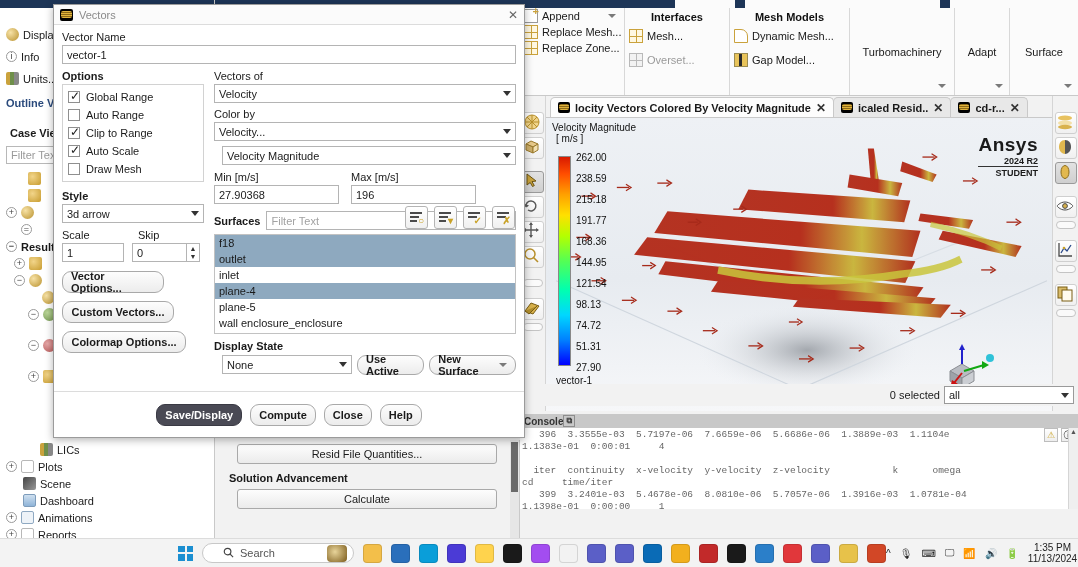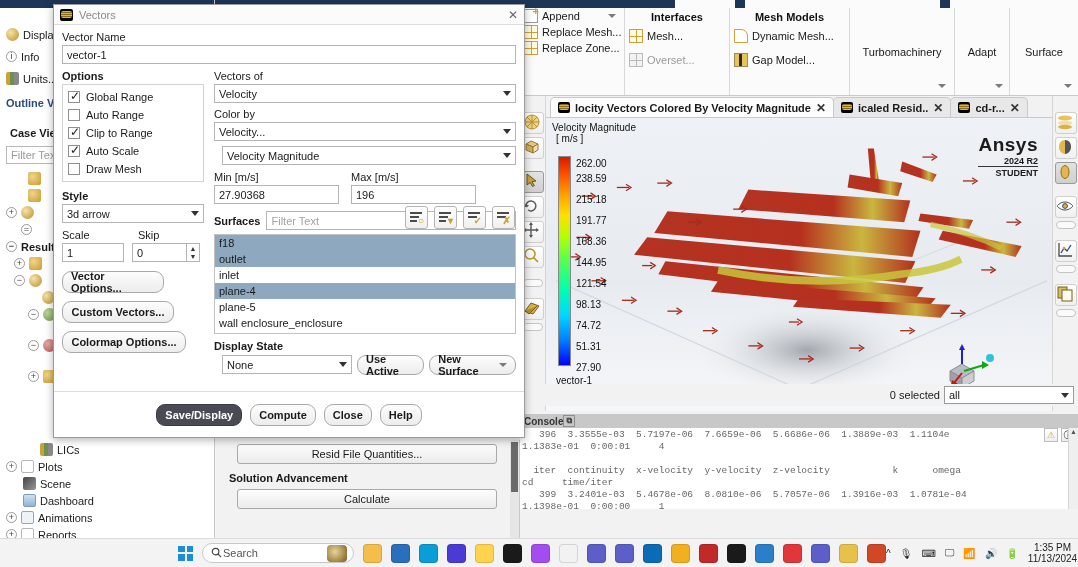--- a/index.html
+++ b/index.html
@@ -180,21 +180,21 @@
   .spin { width:14px; border-left:1px solid #b4b4b4; display:flex; flex-direction:column; }
   .spin i { flex:1; display:flex; align-items:center; justify-content:center; font-size:7px; color:#333; font-style:normal;}
 
   
   .taskbar { position:absolute; left:0; right:0; bottom:0; height:29px; background:#f3f3f3;
              border-top:1px solid #dcdcdc; display:flex; align-items:center; }
   .tb-center { display:flex; align-items:center; gap:9px; margin-left:178px; }
   .winlogo { width:15px;height:15px; display:grid; grid-template-columns:1fr 1fr; grid-gap:2px; }
   .winlogo span { background:#1b8fd1; }
   .searchpill { width:152px;height:20px;border:1px solid #c8c8c8;border-radius:11px;background:#fff;
-                display:flex; align-items:center; gap:1px; padding:0 8px; font-size:11px; color:#555; position:relative;}
+                display:flex; align-items:center; gap:6px; padding:0 20px; font-size:11px; color:#555; position:relative;}
   .tbicon { width:19px;height:19px;border-radius:4px; position:relative; }
   .tray { margin-left:auto; display:flex; align-items:center; gap:9px; padding-right:6px; font-size:10px; color:#222;}
   .clock { text-align:center; line-height:11px; font-size:10px; }
 </style>
 </head>
 <body>
 
 <div id="app">
 
   <div class="ribbon">
@@ -570,21 +570,21 @@
           <path d="M240 188 h10"></path>
             <path d="M248 185 l5 3 l-5 3"></path>
         </g>
       </svg>
 
       <div class="legend">
         <div class="ltitle">Velocity Magnitude</div>
         <div class="ltitle" style="padding-left:4px;">[ m/s ]</div>
         <div class="lbar"></div>
         <div id="legend-ticks">
-            <div class="ltick" style="top: 36px;">262.00</div>
+            <div class="ltick" style="top: 30px;">262.00</div>
             <div class="ltick" style="top: 51px;">238.59</div>
             <div class="ltick" style="top: 72px;">215.18</div>
             <div class="ltick" style="top: 93px;">191.77</div>
             <div class="ltick" style="top: 114px;">168.36</div>
             <div class="ltick" style="top: 135px;">144.95</div>
             <div class="ltick" style="top: 156px;">121.54</div>
             <div class="ltick" style="top: 177px;">98.13</div>
             <div class="ltick" style="top: 198px;">74.72</div>
             <div class="ltick" style="top: 219px;">51.31</div>
             <div class="ltick" style="top: 240px;">27.90</div>

